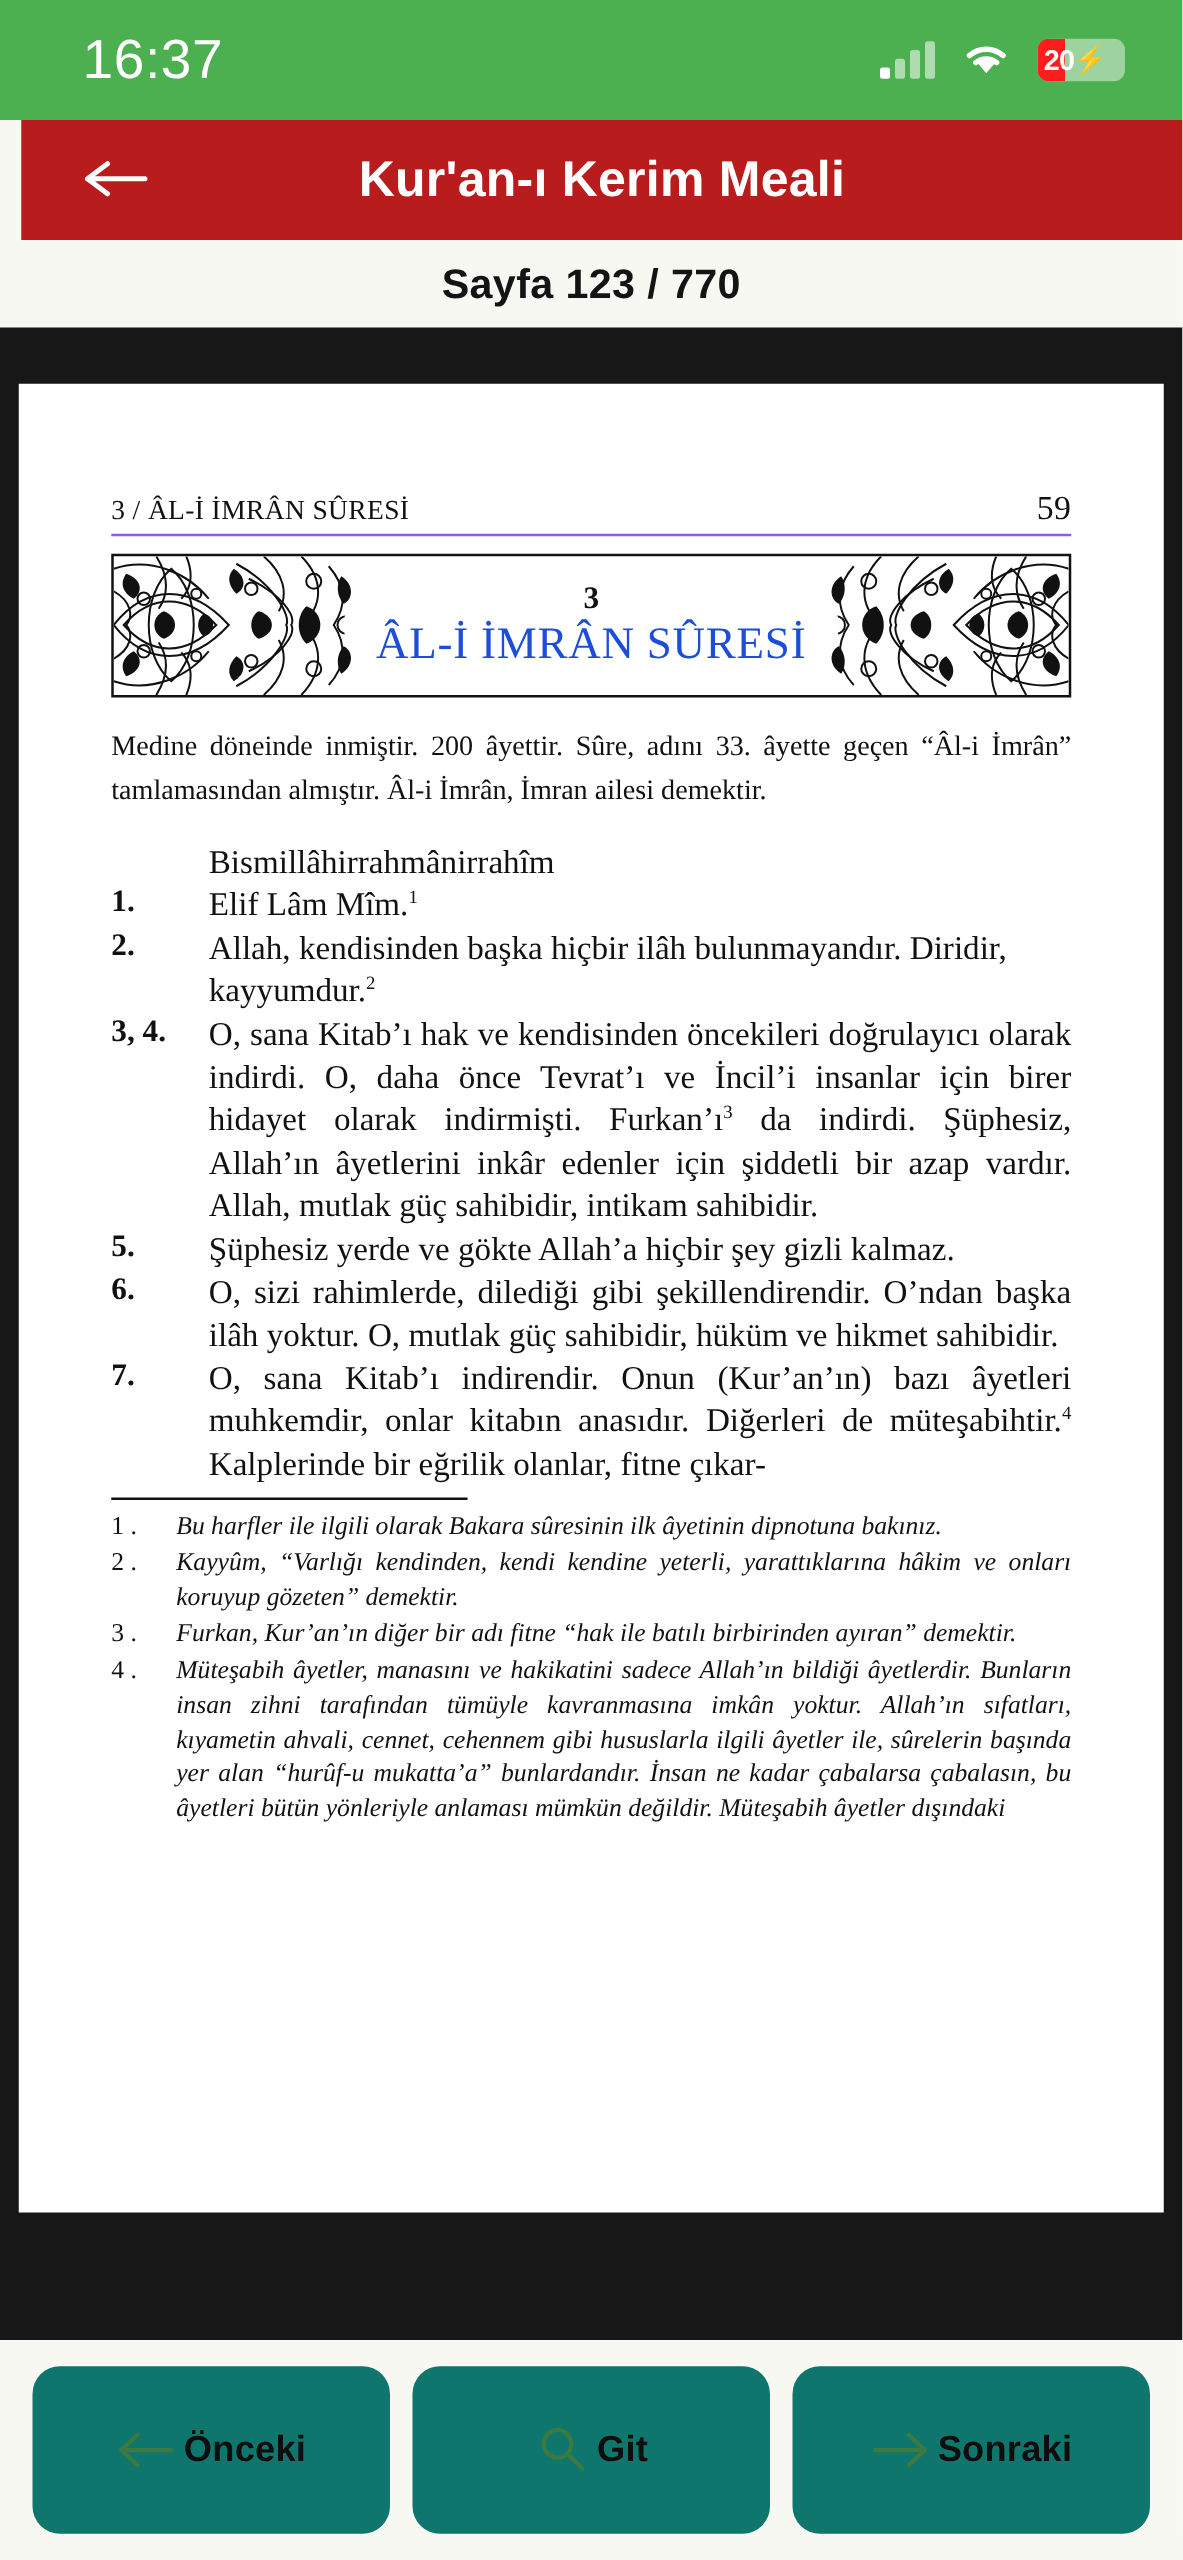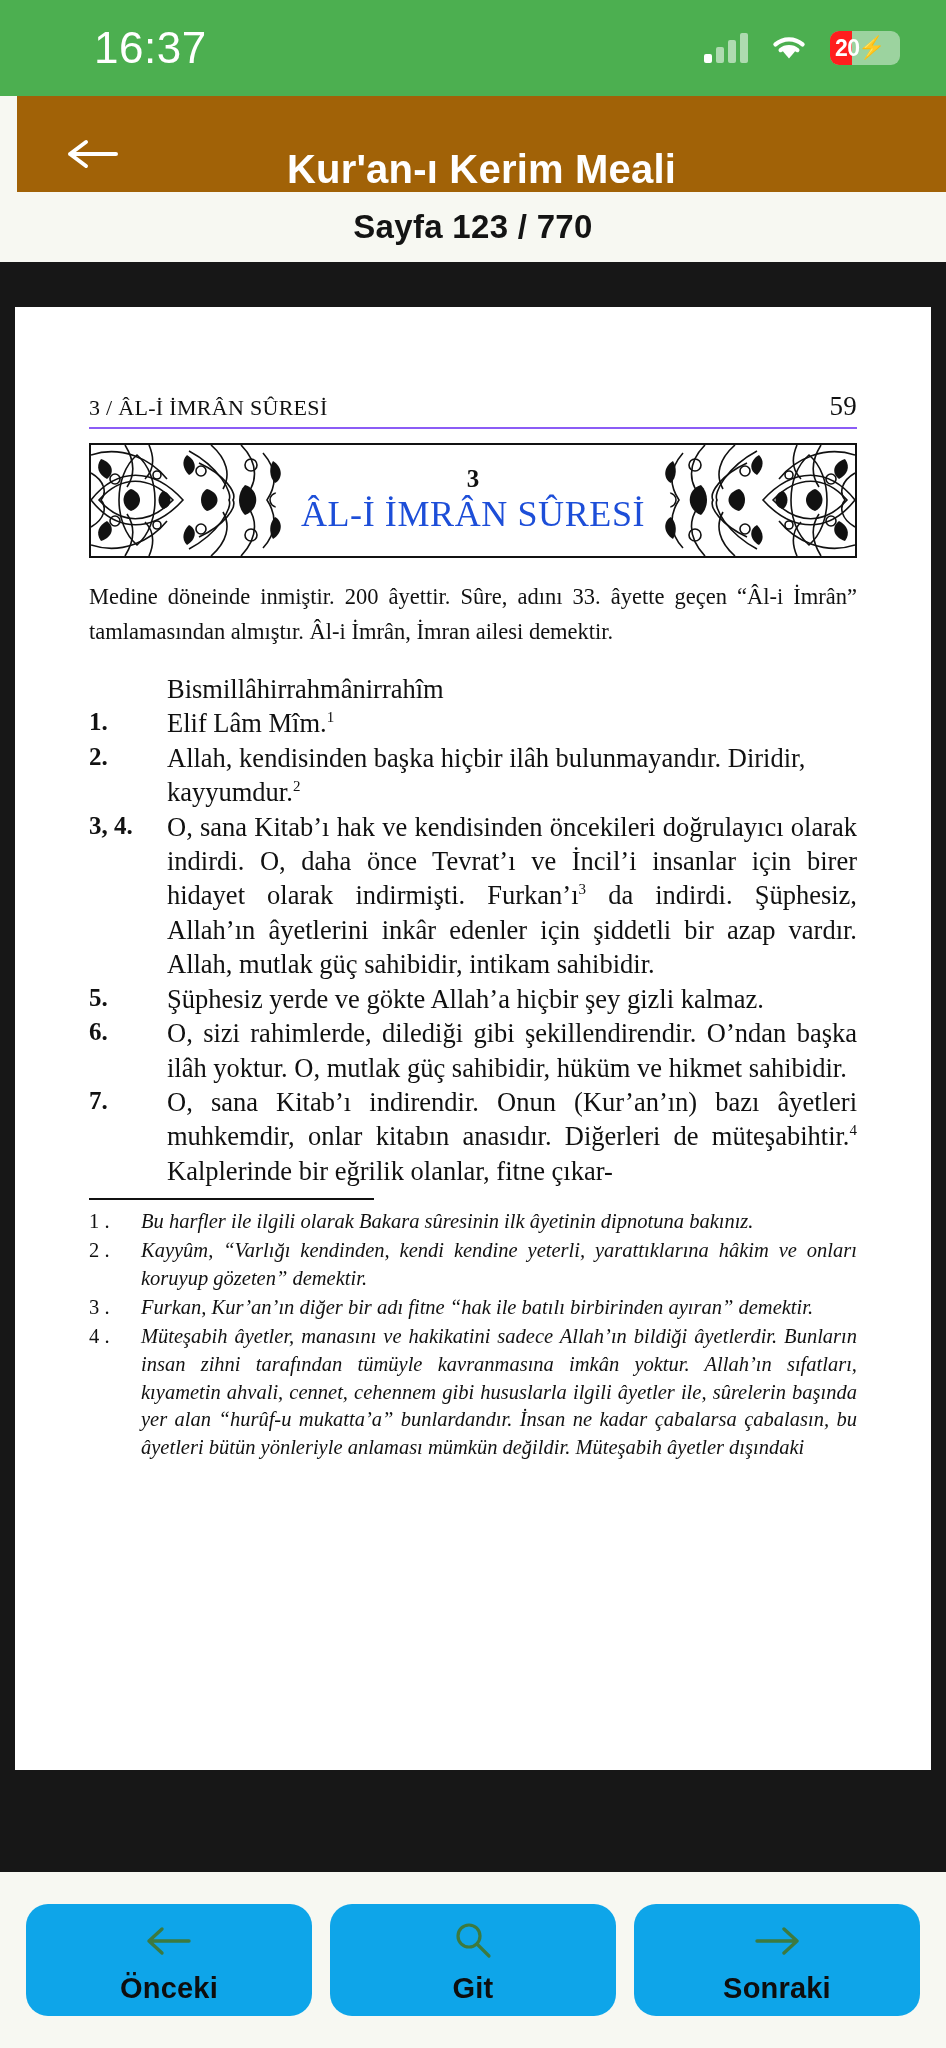--- a/index.html
+++ b/index.html
@@ -10,21 +10,21 @@
     overflow: hidden;
   }
   #app { position: relative; width: 946px; height: 2048px; display: flex; flex-direction: column; }
 
   
   .statusbar {
     height: 96px; background: #4caf50;
     display: flex; align-items: center; justify-content: space-between;
     padding: 0 46px 0 66px; flex: none;
   }
-  .clock { color: #fff; font-size: 44px; font-weight: 500; letter-spacing: .5px; margin-left: 28px; }
+  .clock { color: #fff; font-size: 44px; font-weight: 500; letter-spacing: .5px; }
   .status-icons { display: flex; align-items: center; gap: 22px; }
   .signal { display: flex; align-items: flex-end; gap: 4px; height: 30px; }
   .signal i { display: block; width: 8px; background: #ffffff; border-radius: 2px; }
   .signal i.b1 { height: 9px;  opacity: 1; }
   .signal i.b2 { height: 16px; opacity: .55; }
   .signal i.b3 { height: 23px; opacity: .55; }
   .signal i.b4 { height: 30px; opacity: .55; }
   .wifi { position: relative; width: 38px; height: 28px; }
   .wifi svg { display: block; }
   .battery {
@@ -34,21 +34,21 @@
   }
   .battery .fill { position: absolute; left: 0; top: 0; bottom: 0; width: 22px; background: #ff1e1e; }
   .battery .lvl {
     position: relative; z-index: 2; color: #fff; font-size: 23px; font-weight: 700;
     padding-left: 5px; letter-spacing: -.5px;
   }
   .battery .bolt { position: relative; z-index: 2; color: #fff; font-size: 22px; font-weight: 700; margin-left: -1px;}
 
   
   .appbar {
-    height: 96px; background: #a16207; display: flex; align-items: flex-end;
+    height: 96px; background: #b91c1c; display: flex; align-items: center;
     padding: 0 24px; flex: none; position: relative; margin-left: 17px;
   }
   .back-btn {
     width: 74px; height: 74px; display: flex; align-items: center; justify-content: center;
     border: none; background: transparent; cursor: pointer; margin-left: 14px;
   }
   .appbar-title {
     position: absolute; left: 0; right: 0; text-align: center;
     color: #fff; font-size: 40px; font-weight: 700; pointer-events: none;
     letter-spacing: .2px;
@@ -112,22 +112,22 @@
   .fn .fn-num { width: 52px; flex: none; font-style: normal; }
   .fn .fn-txt { flex: 1; text-align: justify; }
 
   
   .toolbar {
     height: 176px; background: #f7f8f2; flex: none;
     display: flex; align-items: center; justify-content: space-between;
     padding: 0 26px; gap: 18px;
   }
   .tb-btn {
-    flex: 1; height: 112px; background: #0ea5e9; border: none; border-radius: 22px;
-    display: flex; flex-direction: column; align-items: center; justify-content: center;
+    flex: 1; height: 134px; background: #0f766e; border: none; border-radius: 22px;
+    display: flex; flex-direction: row; align-items: center; justify-content: center;
     gap: 6px; cursor: pointer; font-family: "Liberation Sans", sans-serif;
   }
   .tb-btn .ic { height: 50px; display: flex; align-items: center; justify-content: center; }
   .tb-btn .lbl { font-size: 29px; font-weight: 700; color: #0e0e0e; letter-spacing: .2px; }
 </style>
 </head>
 <body>
 
 <div id="app">
 

